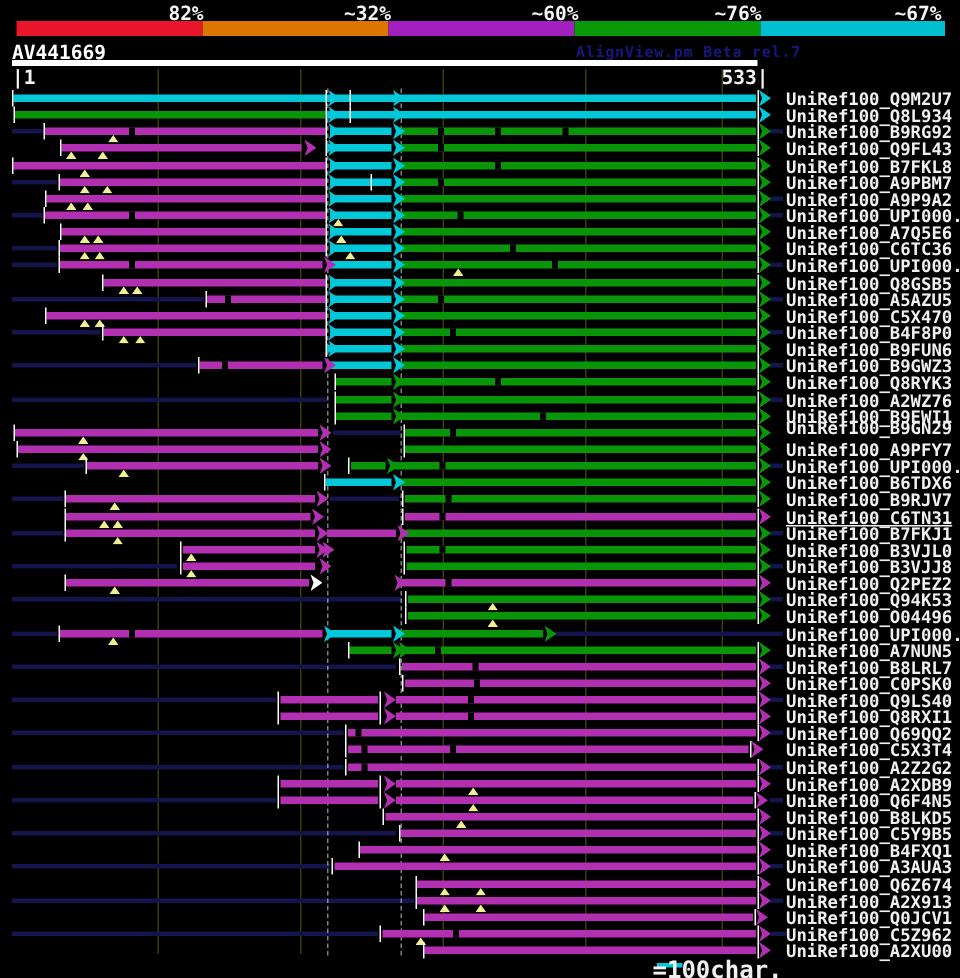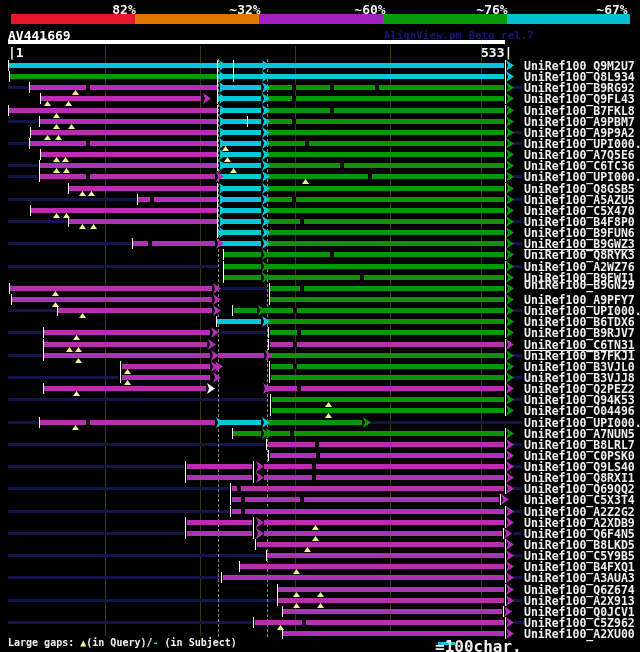--- a/index.html
+++ b/index.html
@@ -268,21 +268,21 @@
       <div class="tick" style="left: 132px; top: 238px;"></div>
       <div class="bar" style="left: 133px; width: 82px; top: 241px; background: rgb(178, 47, 178);"></div>
       <div class="gapmark" style="left: 148px; top: 241px;"></div>
       <div class="arrow" style="left: 216px; top: 238px; background: rgb(178, 47, 178);"></div>
       <div class="bar" style="left: 220px; width: 41px; top: 241px; background: rgb(0, 200, 216);"></div>
       <div class="arrow" style="left: 262px; top: 238px; background: rgb(0, 200, 216);"></div>
       <div class="bar" style="left: 266px; width: 238px; top: 241px; background: rgb(8, 150, 8);"></div>
       <div class="tick" style="left: 505px; top: 238px;"></div>
       <div class="arrow" style="left: 506px; top: 238px; background: rgb(8, 150, 8);"></div>
       <div class="nline" style="left: 513px; width: 9px; top: 242px;"></div>
-      <div class="rowlabel" style="top: 237px; text-decoration: underline;">UniRef100_B9GWZ3</div>
+      <div class="rowlabel" style="top: 237px;">UniRef100_B9GWZ3</div>
       <div class="tick" style="left: 223px; top: 249px;"></div>
       <div class="bar" style="left: 224px; width: 37px; top: 252px; background: rgb(8, 150, 8);"></div>
       <div class="arrow" style="left: 262px; top: 249px; background: rgb(8, 150, 8);"></div>
       <div class="bar" style="left: 266px; width: 238px; top: 252px; background: rgb(8, 150, 8);"></div>
       <div class="gapmark" style="left: 330px; top: 252px;"></div>
       <div class="tick" style="left: 505px; top: 249px;"></div>
       <div class="arrow" style="left: 506px; top: 249px; background: rgb(8, 150, 8);"></div>
       <div class="rowlabel" style="top: 248px;">UniRef100_Q8RYK3</div>
       <div class="nline" style="left: 8px; width: 210px; top: 265px;"></div>
       <div class="tick" style="left: 223px; top: 261px;"></div>
@@ -577,21 +577,20 @@
       <div class="arrow" style="left: 506px; top: 617px; background: rgb(178, 47, 178);"></div>
       <div class="nline" style="left: 514px; width: 10px; top: 621px;"></div>
       <div class="rowlabel" style="top: 616px;">UniRef100_C5Z962</div>
       <div class="tick" style="left: 282px; top: 628px;"></div>
       <div class="bar" style="left: 283px; width: 221px; top: 631px; background: rgb(178, 47, 178);"></div>
       <div class="tick" style="left: 505px; top: 628px;"></div>
       <div class="arrow" style="left: 506px; top: 628px; background: rgb(178, 47, 178);"></div>
       <div class="rowlabel" style="top: 627px;">UniRef100_A2XU00</div>
     </div>
 
-  <div id="footer"><span>Large gaps: </span><span class="ytri">▲</span><span>(in Query)/</span><span class="cdash">-</span><span> (in Subject)</span></div>
   <div id="legend-line"></div>
   <div id="legend-text">=100char.</div>
 
 <div class="grid" style="left: 105px;"></div>
     <div class="grid" style="left: 200px;"></div>
     <div class="grid" style="left: 295px;"></div>
     <div class="grid" style="left: 390px;"></div>
     <div class="grid" style="left: 481px;"></div>
     <div class="vdash" style="left: 218px;"></div>
     <div class="vdash" style="left: 267px;"></div>

